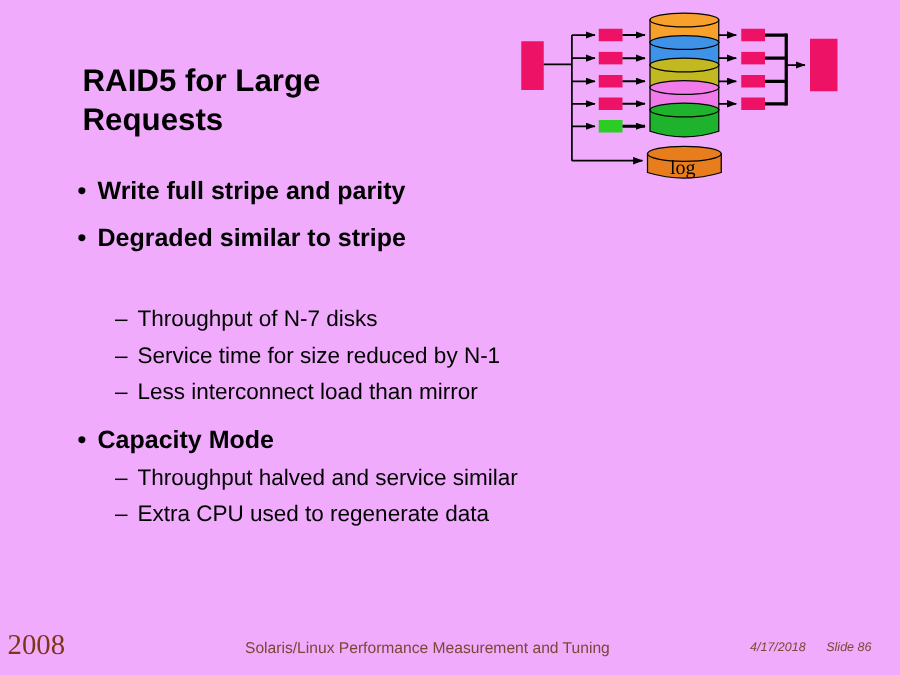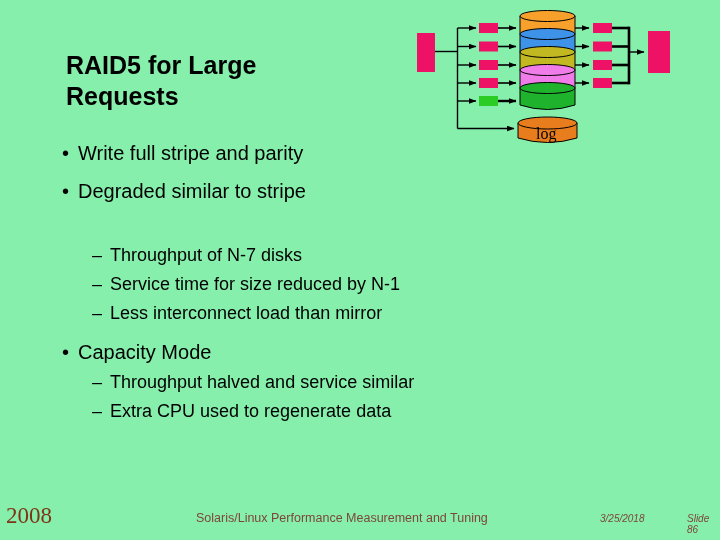--- a/index.html
+++ b/index.html
@@ -1,43 +1,43 @@
 <!DOCTYPE html>
 <html><head>
 <meta charset="utf-8">
 <style>
   html,body { margin:0; padding:0; background:#fff; }
   .slide {
-    position:relative; width:720px; height:540px; background:#86efac;
+    position:relative; width:720px; height:540px; background:#f0abfc;
     overflow:hidden; font-family:"Liberation Sans", sans-serif; color:#000;
   }
   .title {
     position:absolute; left:66px; top:50px; width:255px;
     font-size:25px; font-weight:bold; line-height:31px; color:#000;
   }
   .b { position:absolute; white-space:nowrap; color:#000; }
-  .l1 { left:62px; font-size:20px; }
+  .l1 { left:62px; font-size:20px;font-weight:bold; }
   .l1 .mk { display:inline-block; width:16px; }
   .l2 { left:92px; font-size:18px; }
   .l2 .mk { display:inline-block; width:18px; }
   .diagram { position:absolute; left:410px; top:8px; }
   .footer-year {
     position:absolute; left:6px; top:503px;
     font-family:"Liberation Serif", serif; font-weight:normal;
     font-size:23px; color:#7e3517;
   }
   .footer-center {
     position:absolute; left:196px; top:511px;
     font-size:12.5px; color:#7d4636;
   }
   .footer-date, .footer-slide {
     position:absolute; top:513px; font-size:10px; font-style:italic; color:#7d4636;
   }
   .footer-date { left:600px; }
-  .footer-slide { left:661px;margin-left:26px; }
+  .footer-slide { left:661px; }
 </style>
 </head>
 <body>
 
 <div class="slide">
 
   <div class="title">RAID5 for Large Requests</div>
 
   <div class="b l1" style="top:142px">
     <span class="mk">•</span><span>Write full stripe and parity</span>
@@ -135,16 +135,16 @@
       <line x1="202" y1="75" x2="219" y2="75"></line>
       <line x1="219" y1="18.7" x2="219" y2="76.3"></line>
     </g>
     <line x1="220" y1="44" x2="234" y2="44" stroke="#000" stroke-width="1.4" marker-end="url(#ah)"></line>
 
     <rect x="238" y="23" width="22" height="42" fill="#ee1266"></rect>
   </svg>
 
   <div class="footer-year">2008</div>
   <div class="footer-center">Solaris/Linux Performance Measurement and Tuning</div>
-  <div class="footer-date">3/25/2018</div>
+  <div class="footer-date">4/17/2018</div>
   <div class="footer-slide">Slide 86</div>
 
 </div>
 
 </body></html>

